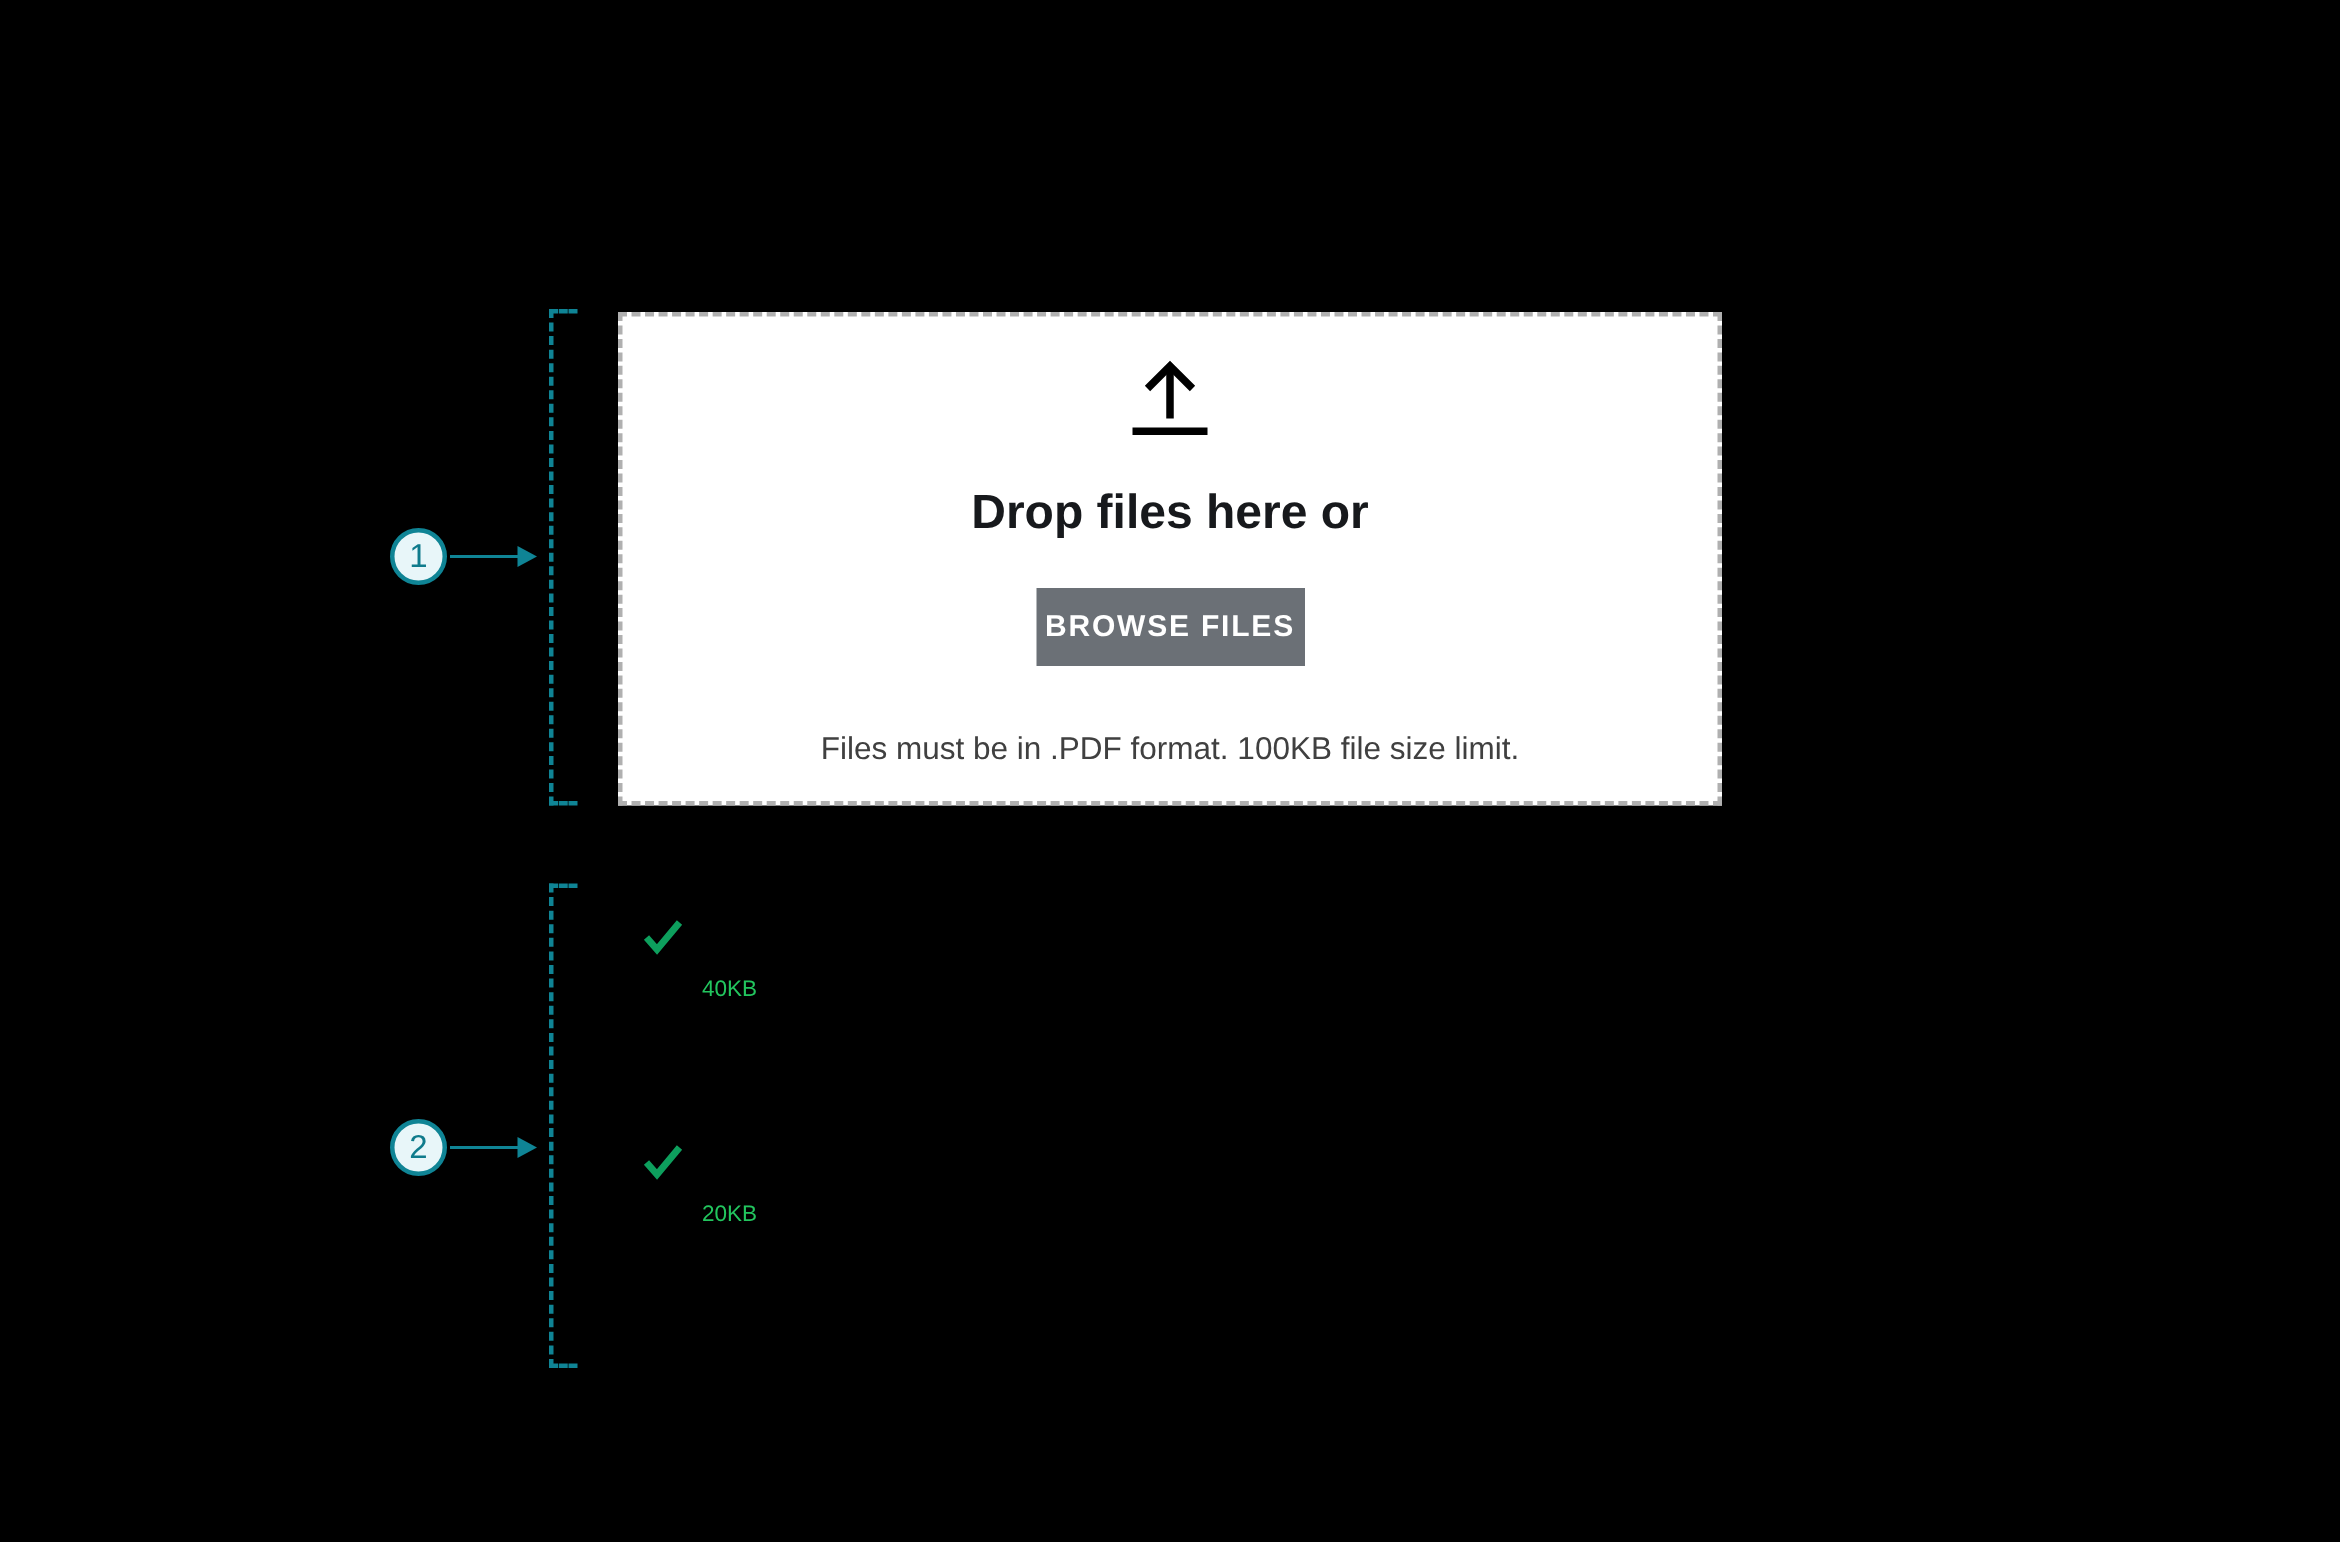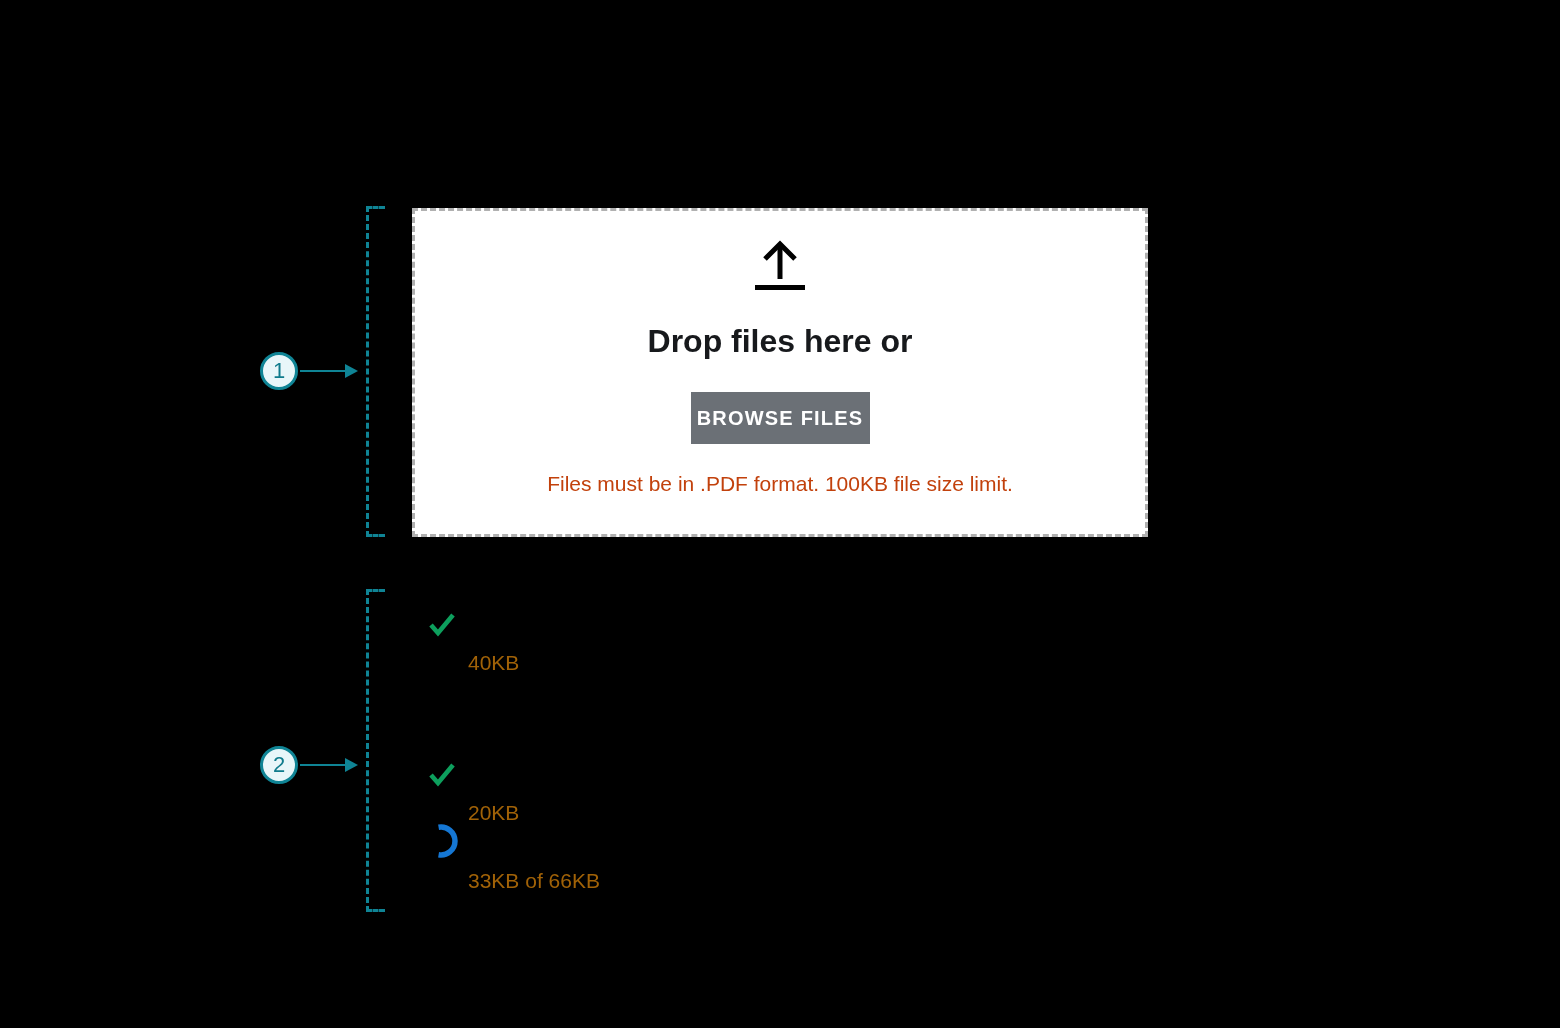--- a/index.html
+++ b/index.html
@@ -50,31 +50,31 @@
   .dz-title {
     margin-top:31px; font-size:32px; font-weight:bold; color:#17191c;
     line-height:1.1;
   }
   .browse-btn {
     margin-top:33px; background:#6b7076; color:#ffffff; border:none;
     font-family:"Liberation Sans", sans-serif;
     font-size:20px; font-weight:bold; letter-spacing:1.2px;
     width:179px; height:52px; cursor:pointer;
   }
-  .dz-note { margin-top:28px; font-size:21px; color:#c2410c; }
+  .dz-note { margin-top:44px; font-size:21px; color:#404040; }
 
   
   .upload-item { position:absolute; left:424px; }
   .ui-1 { top:611px; }
   .ui-2 { top:761px; }
   .ui-3 { top:824px; }
   .item-icon { display:block; margin-left:4px; }
   .ui-3 .item-icon { margin-left:0; }
   .item-size {
-    margin-left:44px; margin-top:14px; font-size:21px; color:#a16207;
+    margin-left:44px; margin-top:14px; font-size:15px; color:#22c55e;
     white-space:nowrap;
   }
   .ui-3 .item-size { margin-top:11px; }
 </style>
 </head>
 <body>
 
 <div class="canvas">
 
   <div class="bracket b1"></div>
@@ -111,20 +111,14 @@
     <div class="item-size">40KB</div>
   </div>
 
   <div class="upload-item ui-2">
     <svg class="item-icon" width="28" height="26" viewBox="0 0 28 26">
       <polyline points="3,14 10,22 25,4" fill="none" stroke="#0d9f5d" stroke-width="4.6"></polyline>
     </svg>
     <div class="item-size">20KB</div>
   </div>
 
-  <div class="upload-item ui-3">
-    <svg class="item-icon" width="34" height="34" viewBox="0 0 34 34">
-      <path d="M 14.57 3.21 A 14 14 0 1 1 14.57 30.79" fill="none" stroke="#1577d4" stroke-width="5.5"></path>
-    </svg>
-    <div class="item-size">33KB of 66KB</div>
-  </div>
 
 </div>
 
 </body></html>

